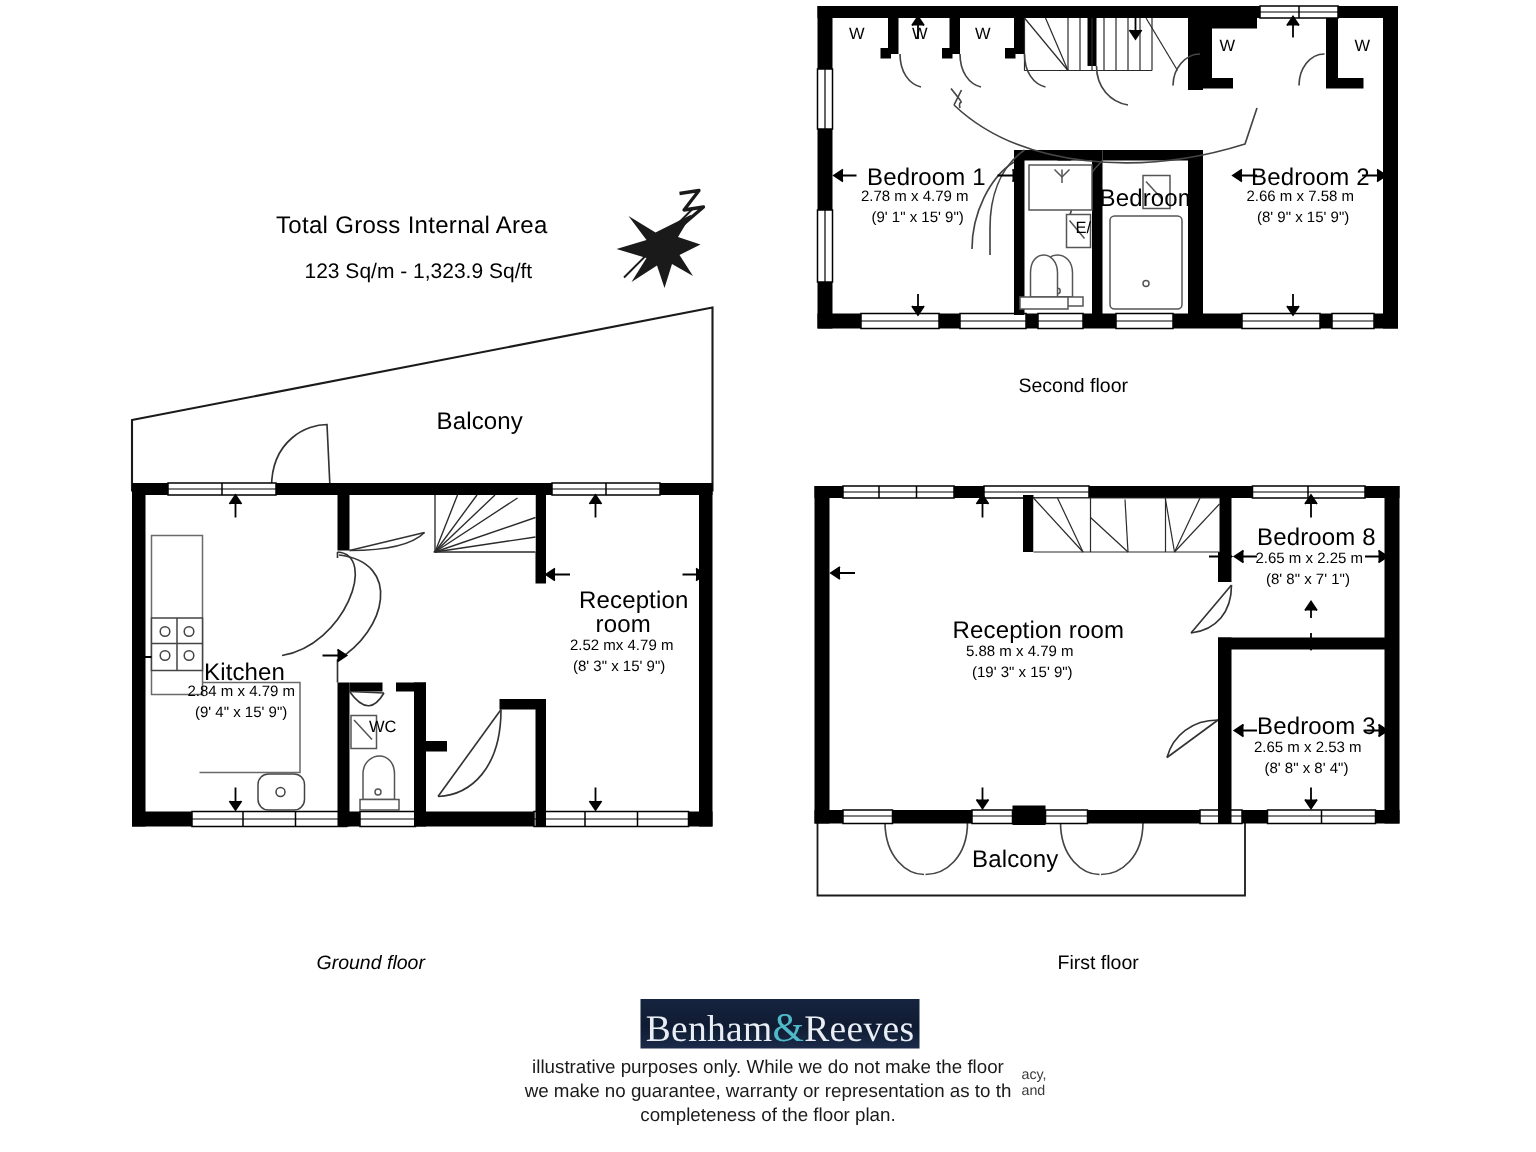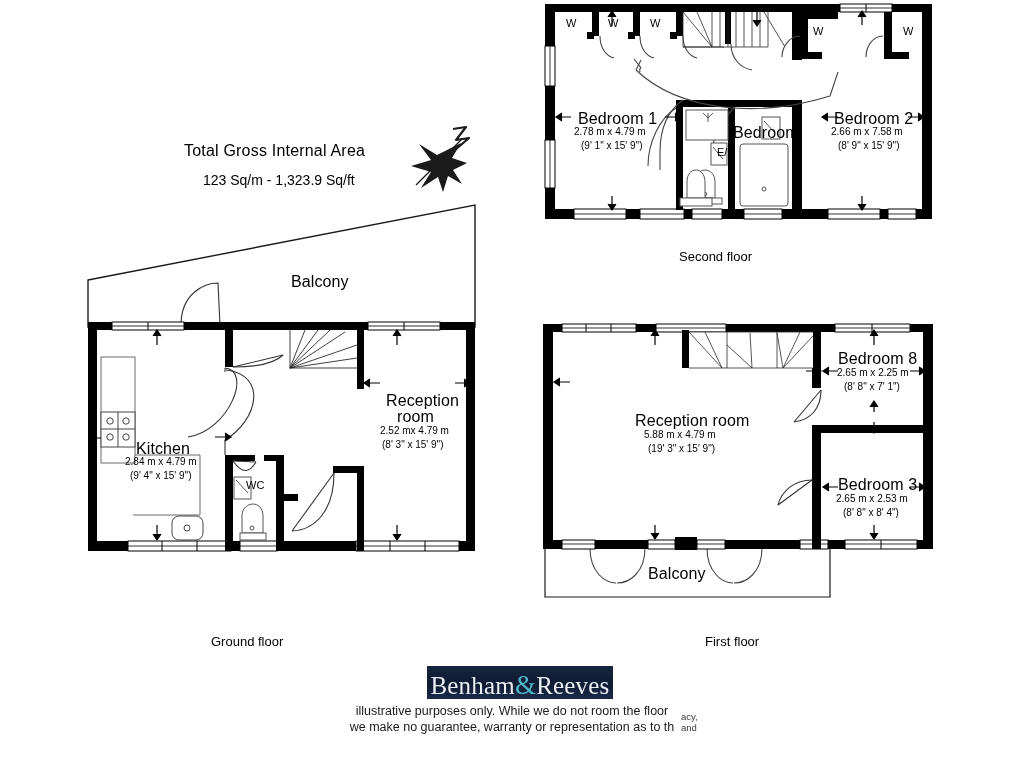--- a/index.html
+++ b/index.html
@@ -417,21 +417,21 @@
   <div class="txt room-dim" style="left:125px;top:456px;">2.84 m x 4.79 m</div>
   <div class="txt room-dim" style="left:130px;top:470px;">(9' 4" x 15' 9")</div>
 
   <div class="txt room-name" style="left:386px;top:392px;">Reception</div>
   <div class="txt room-name" style="left:397px;top:408px;">room</div>
   <div class="txt room-dim" style="left:380px;top:425px;">2.52 mx 4.79 m</div>
   <div class="txt room-dim" style="left:382px;top:439px;">(8' 3" x 15' 9")</div>
 
   <div class="txt small-label" style="left:246px;top:479px;">WC</div>
 
-  <div class="txt floor-label" style="left:211px;top:634px;">Ground floor</div>
+  <div class="txt floor-label" style="left:211px;top:634px;font-style:italic;">Ground floor</div>
 
   <div class="txt room-name" style="left:635px;top:412px;">Reception room</div>
   <div class="txt room-dim" style="left:644px;top:429px;text-align:center;">5.88 m x 4.79 m</div>
   <div class="txt room-dim" style="left:648px;top:443px;">(19' 3" x 15' 9")</div>
 
   <div class="txt room-name" style="left:838px;top:350px;">Bedroom 8</div>
   <div class="txt room-dim" style="left:837px;top:367px;">2.65 m x 2.25 m</div>
   <div class="txt room-dim" style="left:844px;top:381px;">(8' 8" x 7' 1")</div>
 
   <div class="txt room-name" style="left:838px;top:476px;">Bedroom 3</div>
@@ -460,22 +460,23 @@
   <div class="txt small-label" style="left:813px;top:25px;">W</div>
   <div class="txt small-label" style="left:903px;top:25px;">W</div>
 
   <div class="txt floor-label" style="left:679px;top:249px;">Second floor</div>
 
   <div id="logo-box" style="left:427px;top:666px;width:186px;height:33px;">
     <span id="logo-text"><span>Benham</span><span class="amp">&amp;</span><span>Reeves</span></span>
   </div>
 
   <div id="disclaimer" style="left:262px;top:703px;width:500px;">
-    <div>illustrative purposes only.  While we do not room the floor</div>
+    <div>illustrative purposes only.  While we do not make the floor</div>
     <div>we make no guarantee, warranty or representation as to th</div>
+    <div>completeness of the floor plan.</div>
   </div>
 
   <div id="clip-frag" style="left:681px;top:712px;">
     <div>acy,</div>
     <div>and</div>
   </div>
 
 </div>
 
 </body></html>

